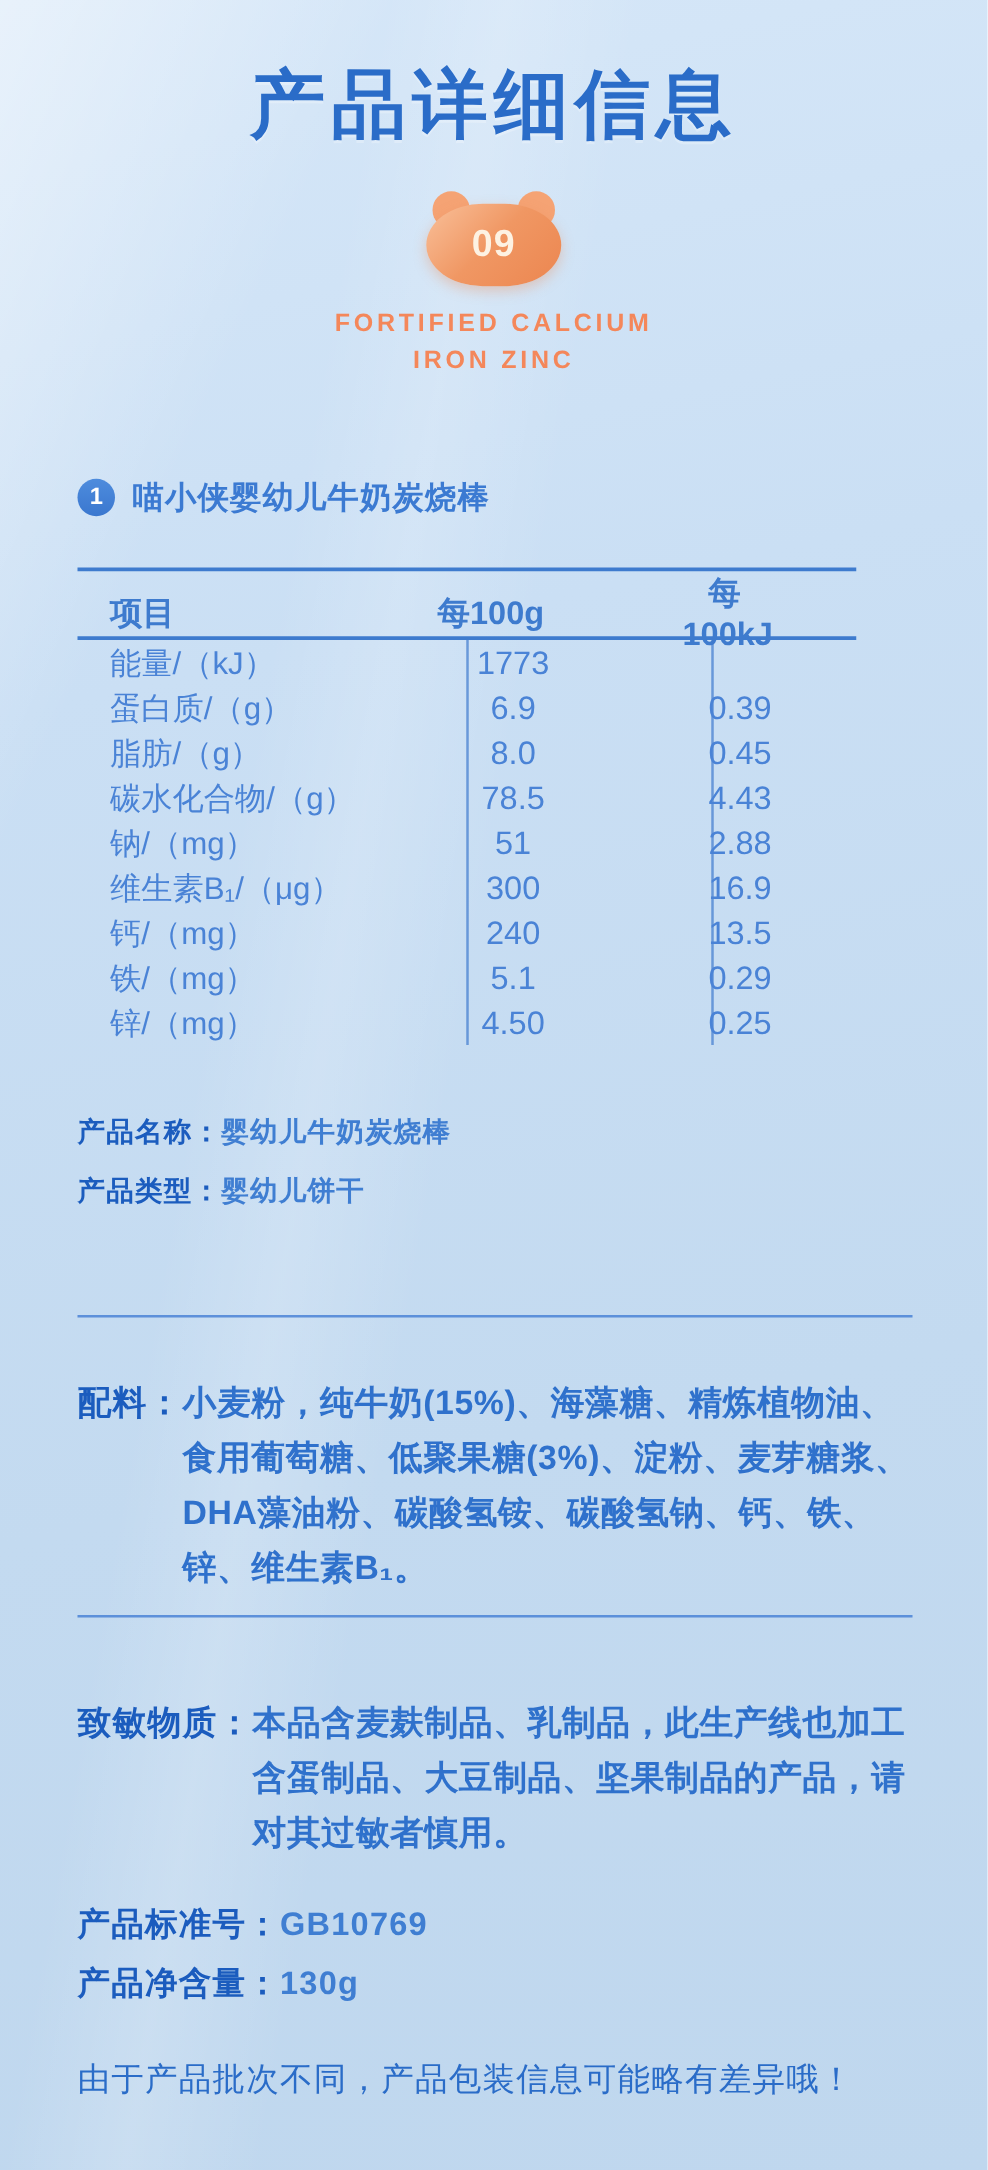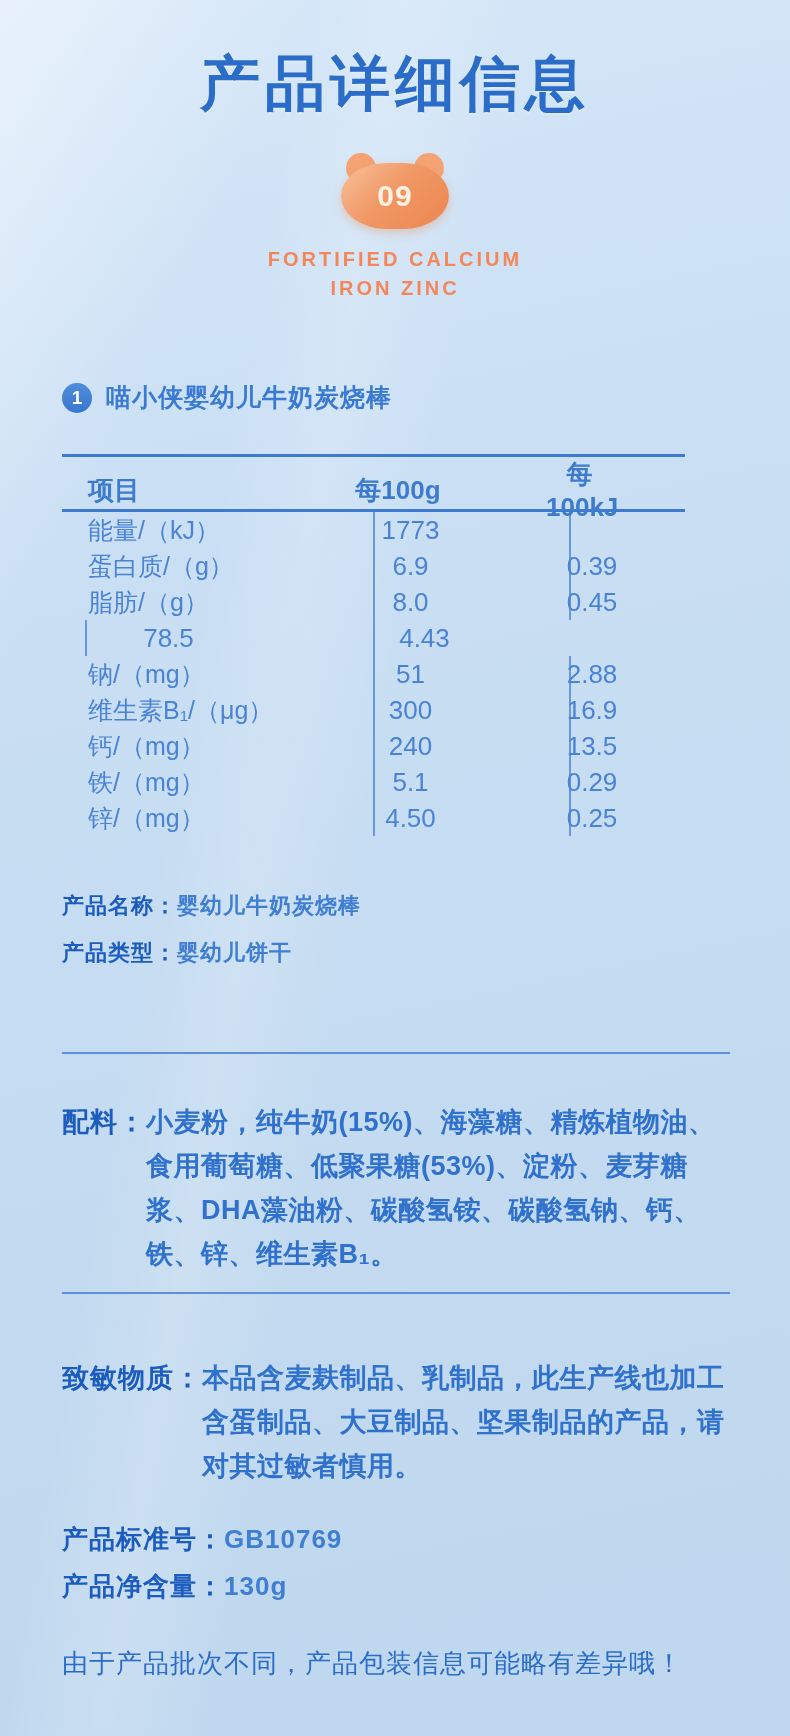--- a/index.html
+++ b/index.html
@@ -67,21 +67,21 @@
   .section-title { color: #3b7ad2; font-size: 25px; font-weight: 700; letter-spacing: 1px; }
 
   .n-table { margin: 40px 0 0 62px; width: 623px; }
   .t-head {
     display: grid; grid-template-columns: 288px 196px 139px;
     border-top: 3px solid #3e7bce; border-bottom: 3px solid #3e7bce;
     height: 58px; align-items: center;
     color: #3e7bce; font-size: 26px; font-weight: 600;
   }
   .t-head .h1 { padding-left: 26px; }
-  .t-head .h2 { text-align: center; padding-right: 100px; }
+  .t-head .h2 { padding-right: 100px; }
   .t-head .h3 { text-align: center; padding-right: 72px; }
   .t-row {
     display: grid; grid-template-columns: 288px 196px 139px;
     height: 36px; align-items: stretch;
     color: #4a83d6; font-size: 25px; font-weight: 500;
   }
   .t-row .c1 { padding-left: 26px; display: flex; align-items: center; }
   .t-row .c2, .t-row .c3 {
     border-left: 2px solid rgba(62,123,206,0.7);
     display: flex; align-items: center; justify-content: center;
@@ -154,20 +154,21 @@
       <span class="c1">蛋白质/（g）</span>
       <span class="c2">6.9</span>
       <span class="c3">0.39</span>
     </div>
     <div class="t-row">
       <span class="c1">脂肪/（g）</span>
       <span class="c2">8.0</span>
       <span class="c3">0.45</span>
     </div>
     <div class="t-row">
+      <span class="c1">碳水化合物/（g）</span>
       <span class="c2">78.5</span>
       <span class="c3">4.43</span>
     </div>
     <div class="t-row">
       <span class="c1">钠/（mg）</span>
       <span class="c2">51</span>
       <span class="c3">2.88</span>
     </div>
     <div class="t-row">
       <span class="c1">维生素B₁/（μg）</span>
@@ -197,21 +198,21 @@
     </div>
     <div>
       <span class="lbl">产品类型：</span><span class="val">婴幼儿饼干</span>
     </div>
   </div>
 
   <hr class="divider d1">
 
   <div class="para ingredients">
     <span class="p-label">配料：</span>
-    <span class="p-text">小麦粉，纯牛奶(15%)、海藻糖、精炼植物油、食用葡萄糖、低聚果糖(53%)、淀粉、麦芽糖浆、DHA藻油粉、碳酸氢铵、碳酸氢钠、钙、铁、锌、维生素B₁。</span>
+    <span class="p-text">小麦粉，纯牛奶(15%)、海藻糖、精炼植物油、食用葡萄糖、低聚果糖(3%)、淀粉、麦芽糖浆、DHA藻油粉、碳酸氢铵、碳酸氢钠、钙、铁、锌、维生素B₁。</span>
   </div>
 
   <hr class="divider d2">
 
   <div class="para allergens">
     <span class="p-label">致敏物质：</span>
     <span class="p-text">本品含麦麸制品、乳制品，此生产线也加工含蛋制品、大豆制品、坚果制品的产品，请对其过敏者慎用。</span>
   </div>
 
   <div class="standards">

